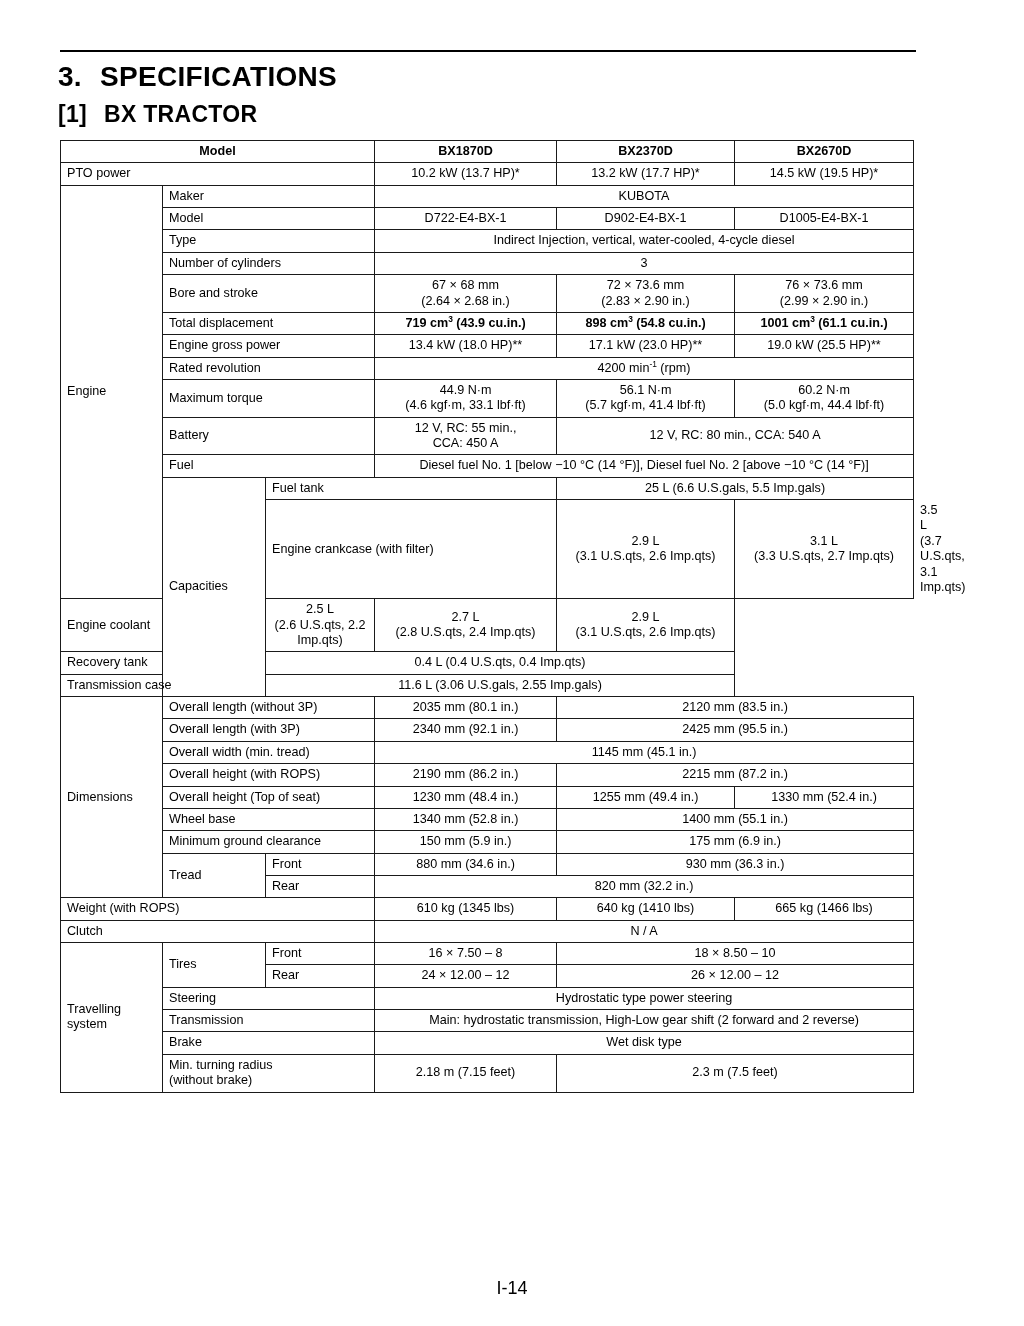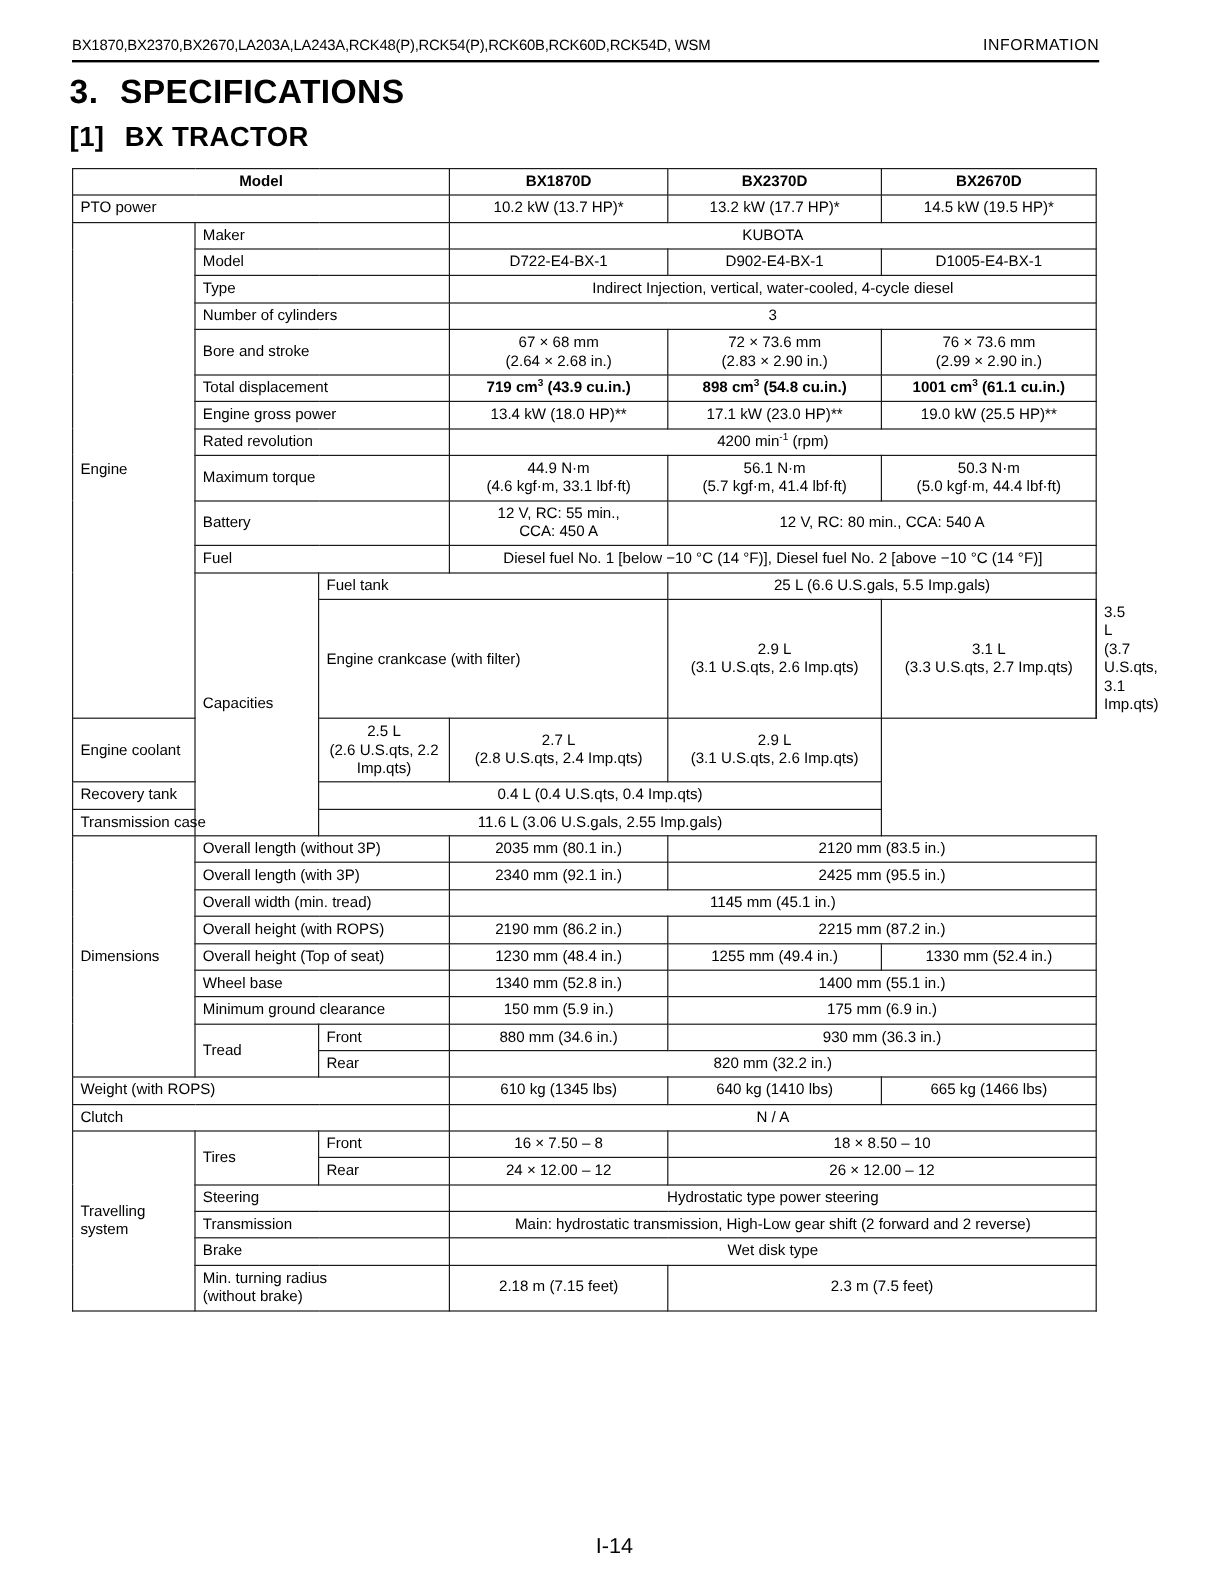--- a/index.html
+++ b/index.html
@@ -137,24 +137,20 @@
     font-size: 12.4px;
     white-space: nowrap;
     margin-top: 33px;
   }
 </style>
 </head>
 <body>
 
 <div class="page">
 
-  <div class="run-head">
-    <div class="run-head-left">BX1870,BX2370,BX2670,LA203A,LA243A,RCK48(P),RCK54(P),RCK60B,RCK60D,RCK54D, WSM</div>
-    <div class="run-head-right">INFORMATION</div>
-  </div>
   <div class="head-rule"></div>
 
   <div class="title-1">
     <span class="num">3.</span><span>SPECIFICATIONS</span>
   </div>
   <div class="title-2">
     <span class="num">[1]</span><span>BX TRACTOR</span>
   </div>
 
   <div class="spec-wrap">
@@ -237,21 +233,21 @@
           <td class="lbl" colspan="2">Maximum torque</td>
           <td class="val">
             <div>44.9 N·m</div>
             <div>(4.6 kgf·m, 33.1 lbf·ft)</div>
           </td>
           <td class="val">
             <div>56.1 N·m</div>
             <div>(5.7 kgf·m, 41.4 lbf·ft)</div>
           </td>
           <td class="val">
-            <div>50.3 N·m</div>
+            <div>60.2 N·m</div>
             <div>(5.0 kgf·m, 44.4 lbf·ft)</div>
           </td>
         </tr>
         <tr>
           <td class="lbl" colspan="2">Battery</td>
           <td class="val">
             <div>12 V, RC: 55 min.,</div>
             <div>CCA: 450 A</div>
           </td>
           <td class="val" colspan="2">12 V, RC: 80 min., CCA: 540 A</td>

